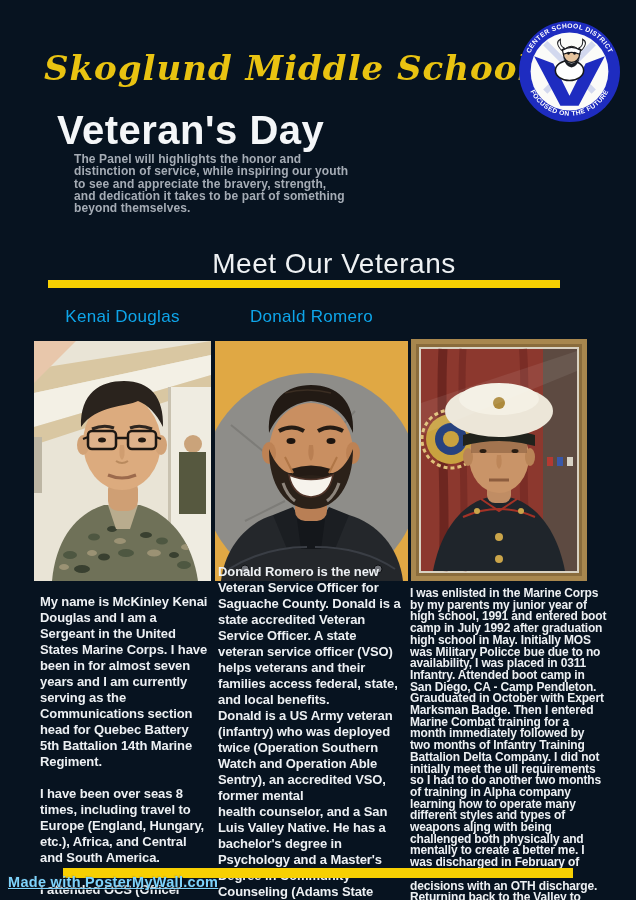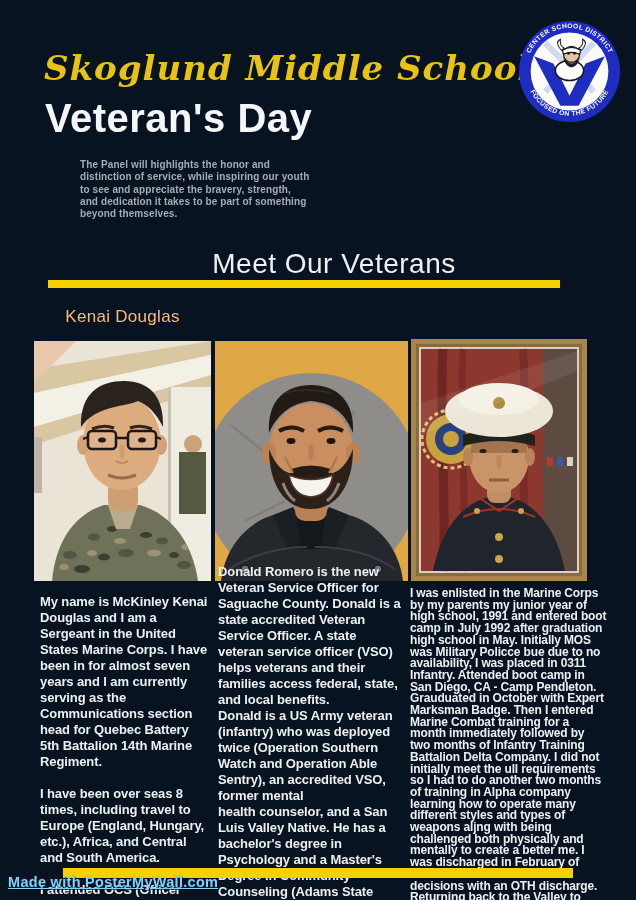--- a/index.html
+++ b/index.html
@@ -6,41 +6,41 @@
   .poster{
     position:relative;width:636px;height:900px;background:#071320;
     overflow:hidden;font-family:"Liberation Sans",sans-serif;
   }
   .school-script{
     position:absolute;left:44px;top:48px;
     font-family:"DejaVu Serif",serif;font-style:italic;font-weight:bold;
     font-size:34px;color:#e9c311;letter-spacing:1px;white-space:nowrap;
   }
   .title{
-    position:absolute;left:41px;top:92px;margin:4px;
+    position:absolute;left:41px;top:92px;margin:16px;
     font-size:40px;font-weight:800;color:#f4f6f8;letter-spacing:.5px;
     font-family:"Liberation Sans",sans-serif;
   }
   .intro{
-    position:absolute;left:68px;top:147px;margin:12px;width:310px;
-    font-size:10px;line-height:12.3px;font-weight:600;color:#a5acb5;
+    position:absolute;left:68px;top:147px;margin:6px;width:310px;
+    font-size:12px;line-height:12.3px;font-weight:600;color:#a5acb5;
     white-space:pre-line;letter-spacing:.1px;
   }
   .logo{position:absolute;left:519px;top:21px;width:101px;height:101px;}
   .logo svg{display:block;width:100%;height:100%;}
   .section-heading{
     position:absolute;left:0;top:232px;width:636px;margin:16px;text-align:center;
     font-size:28px;font-weight:400;color:#eef1f3;letter-spacing:.5px;
   }
   .gold-bar{position:absolute;background:#f7d002;}
   .bar-top{left:48px;top:280px;width:512px;height:8px;}
   .bar-bottom{left:63px;top:868px;width:510px;height:10px;}
   .vet-name{
     position:absolute;top:307px;text-align:center;font-size:17px;
-    color:#fdba74;font-weight:500;letter-spacing:.3px;
+    color:#0ea5e9;font-weight:500;letter-spacing:.3px;
   }
   .n1{left:34px;width:177px;}
   .n2{left:215px;width:193px;}
   .n3{left:411px;width:176px;}
   .photo{position:absolute;top:341px;overflow:hidden;}
   .p1{left:34px;width:177px;height:240px;}
   .p2{left:215px;width:193px;height:240px;}
   .p3{left:411px;top:339px;width:176px;height:242px;}
   .photo svg{display:block;width:100%;height:100%;}
   .bio{
@@ -97,20 +97,21 @@
       <text font-size="6.6" font-weight="bold" fill="#ffffff" letter-spacing="0.4" font-family="Liberation Sans, sans-serif">
         <textPath href="#lgBot" startOffset="50%" text-anchor="middle">FOCUSED ON THE FUTURE</textPath>
       </text>
     </svg>
   </div>
 
   <h2 class="section-heading">Meet Our Veterans</h2>
   <div class="gold-bar bar-top"></div>
 
   <div class="vet-name n1">Kenai Douglas</div>
+  <div class="vet-name n2">Donald Romero</div>
 
   <div class="photo p1">
     <svg viewBox="0 0 177 240" preserveAspectRatio="none">
       <rect width="177" height="240" fill="#e9e4d6"></rect>
       <polygon points="0,28 177,0 177,14 0,52" fill="#d9c7a2"></polygon>
       <polygon points="0,52 177,14 177,34 0,86" fill="#f3f0e5"></polygon>
       <polygon points="0,86 177,34 177,46 0,104" fill="#d9c7a2"></polygon>
       <polygon points="0,0 42,0 0,42" fill="#e8c7ab"></polygon>
       <rect x="134" y="46" width="43" height="194" fill="#efece1"></rect>
       <rect x="134" y="46" width="3" height="194" fill="#c9c2b0"></rect>

